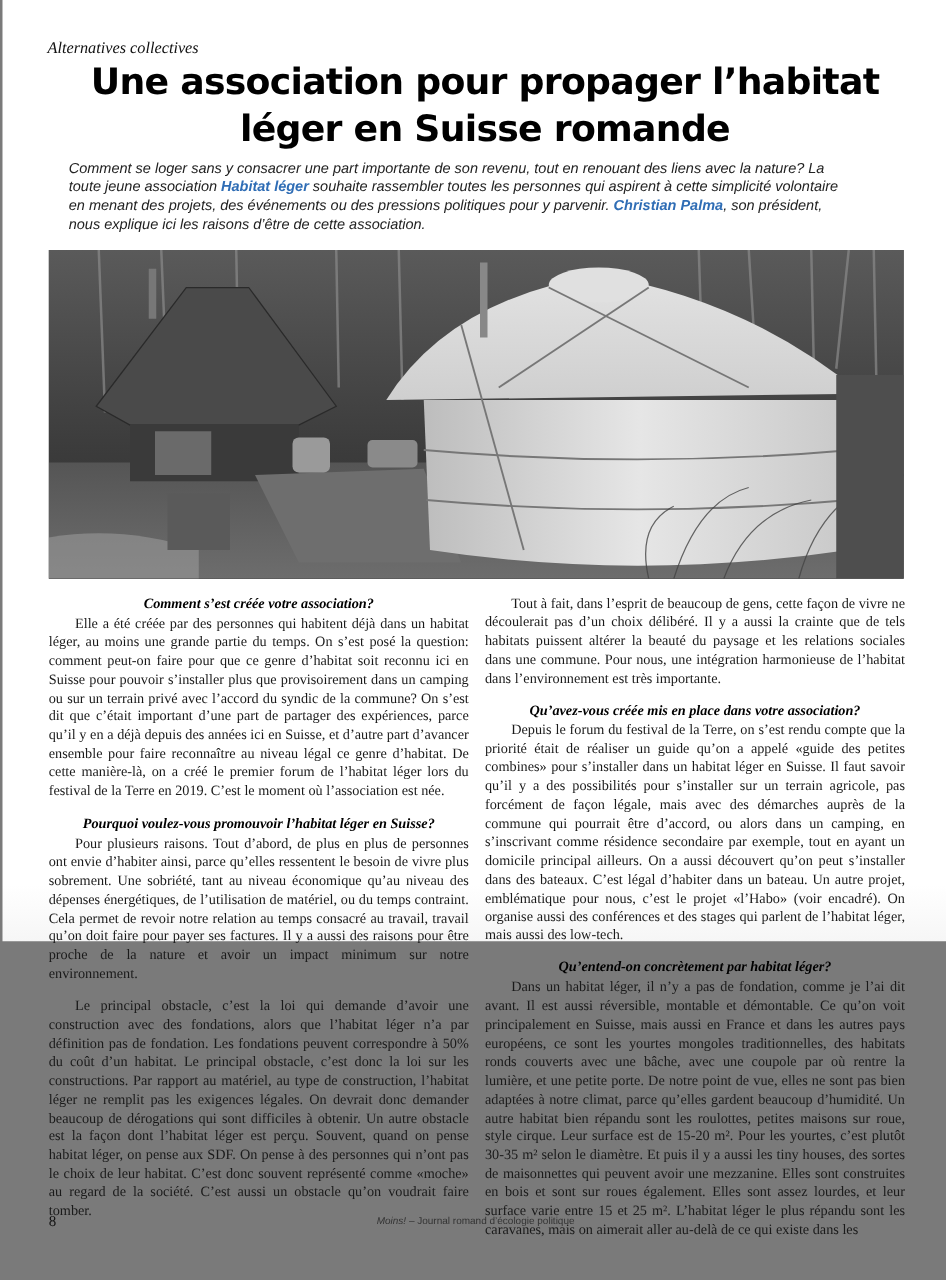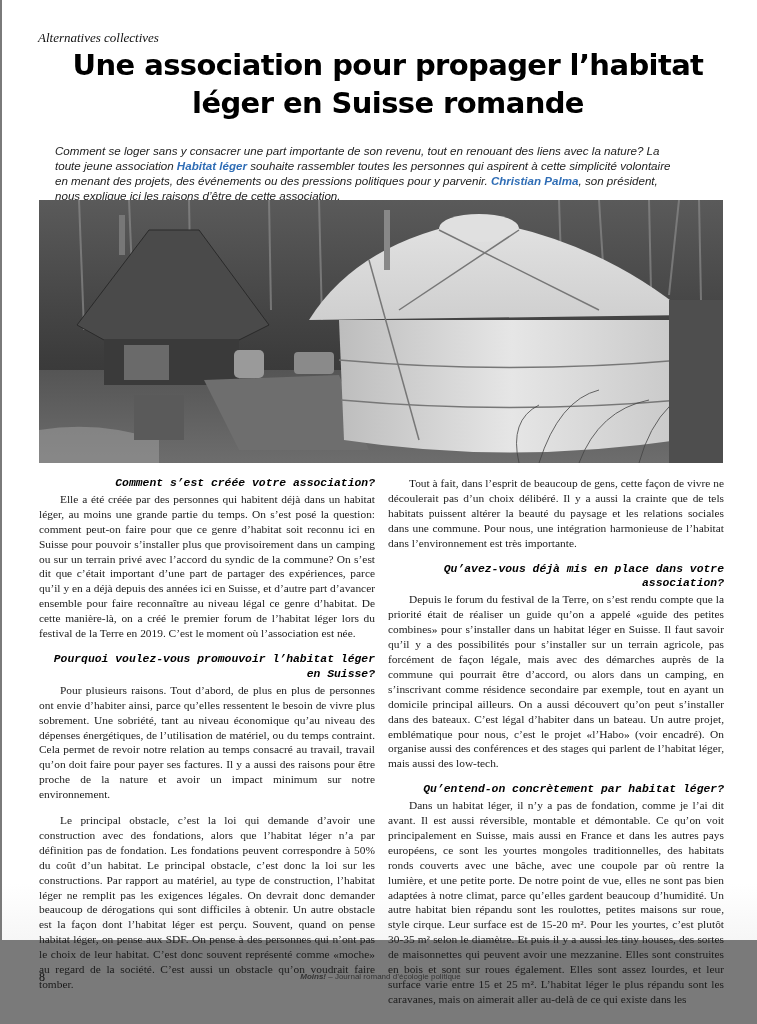--- a/index.html
+++ b/index.html
@@ -1,62 +1,62 @@
 <!DOCTYPE html>
 <html><head>
   <meta charset="utf-8">
   <style>
     * { box-sizing: border-box; margin: 0; padding: 0; }
     html, body { width: 757px; height: 1024px; overflow: hidden; background: #7a7a7a; }
     .page {
-      position: absolute; left: 2px; top: 0; width: 755px; height: 940px;
+      position: absolute; left: 2px; top: 0; width: 755px; height: 753px;
       background: linear-gradient(#ffffff 0%, #ffffff 94%, #f6f6f6 100%);
     }
     .kicker {
       position: absolute; left: 36px; top: 30px;
       font-family: "Liberation Serif", serif; font-style: italic;
       font-size: 13px; color: #111;
     }
     .title {
       position: absolute; left: 36px; top: 46px; width: 700px;
       font-family: "DejaVu Sans", sans-serif; font-weight: bold;
       font-size: 29px; line-height: 38px; color: #000; letter-spacing: -0.6px; text-align: center;
     }
     .standfirst {
       position: absolute; left: 53px; top: 127px; width: 620px;
       font-family: "Liberation Sans", sans-serif; font-style: italic;
-      font-size: 11.6px; line-height: 15px; color: #222; margin-top: 16px;
+      font-size: 11.6px; line-height: 15px; color: #222;
     }
     .standfirst .hl { color: #2f6db5; font-weight: bold; }
     .photo {
       position: absolute; left: 37px; top: 200px; width: 684px; height: 263px;
       overflow: hidden; background: #3a3a3a;
     }
     .col {
       position: absolute; top: 476px; width: 336px;
       font-family: "Liberation Serif", serif; font-size: 11.4px;
       line-height: 14.9px; color: #1a1a1a; text-align: justify;
     }
     .col.left { left: 37px; }
     .col.right { left: 386px; }
     .q {
       font-weight: bold; font-style: italic; color: #000;
-      text-align: right; margin-bottom: 1px; font-family: Liberation Mono, monospace;
+      text-align: center; margin-bottom: 1px;
     }
     .a { text-indent: 21px; margin-bottom: 11px; }
     .a .em { }
     .footer-num {
       position: absolute; left: 37px; top: 970px;
       font-family: "Liberation Serif", serif; font-size: 12px; color: #111;
     }
     .footer-journal {
       position: absolute; left: 0; width: 757px; top: 972px; text-align: center;
       font-family: "Liberation Sans", sans-serif; font-size: 8px; color: #333;
     }
-    .footer-journal .it { font-style: italic; font-weight: bold; }
+    .footer-journal .it { font-style: italic; }
   </style>
 </head>
 <body>
 
 <div class="page">
 
   <div class="kicker">Alternatives collectives</div>
   <h1 class="title">Une association pour propager l’habitat léger en Suisse romande</h1>
 
   <p class="standfirst"><span>Comment se loger sans y consacrer une part importante de son revenu, tout en renouant des liens avec la nature? La toute jeune association </span><span class="hl">Habitat léger</span><span> souhaite rassembler toutes les personnes qui aspirent à cette simplicité volontaire en menant des projets, des événements ou des pressions politiques pour y parvenir. </span><span class="hl">Christian Palma</span><span>, son président, nous explique ici les raisons d’être de cette association.</span></p>
@@ -137,21 +137,21 @@
   <div class="col left">
     <p class="q">Comment s’est créée votre association?</p>
     <p class="a">Elle a été créée par des personnes qui habitent déjà dans un habitat léger, au moins une grande partie du temps. On s’est posé la question: comment peut-on faire pour que ce genre d’habitat soit reconnu ici en Suisse pour pouvoir s’installer plus que provisoirement dans un camping ou sur un terrain privé avec l’accord du syndic de la commune? On s’est dit que c’était important d’une part de partager des expériences, parce qu’il y en a déjà depuis des années ici en Suisse, et d’autre part d’avancer ensemble pour faire reconnaître au niveau légal ce genre d’habitat. De cette manière-là, on a créé le premier forum de l’habitat léger lors du festival de la Terre en 2019. C’est le moment où l’association est née.</p>
     <p class="q">Pourquoi voulez-vous promouvoir l’habitat léger en Suisse?</p>
     <p class="a">Pour plusieurs raisons. Tout d’abord, de plus en plus de personnes ont envie d’habiter ainsi, parce qu’elles ressentent le besoin de vivre plus sobrement. Une sobriété, tant au niveau économique qu’au niveau des dépenses énergétiques, de l’utilisation de matériel, ou du temps contraint. Cela permet de revoir notre relation au temps consacré au travail, travail qu’on doit faire pour payer ses factures. Il y a aussi des raisons pour être proche de la nature et avoir un impact minimum sur notre environnement.</p>
     <p class="a">Le principal obstacle, c’est la loi qui demande d’avoir une construction avec des fondations, alors que l’habitat léger n’a par définition pas de fondation. Les fondations peuvent correspondre à 50% du coût d’un habitat. Le principal obstacle, c’est donc la loi sur les constructions. Par rapport au matériel, au type de construction, l’habitat léger ne remplit pas les exigences légales. On devrait donc demander beaucoup de dérogations qui sont difficiles à obtenir. Un autre obstacle est la façon dont l’habitat léger est perçu. Souvent, quand on pense habitat léger, on pense aux SDF. On pense à des personnes qui n’ont pas le choix de leur habitat. C’est donc souvent représenté comme «moche» au regard de la société. C’est aussi un obstacle qu’on voudrait faire tomber.</p>
   </div>
 
   <div class="col right">
     <p class="a">Tout à fait, dans l’esprit de beaucoup de gens, cette façon de vivre ne découlerait pas d’un choix délibéré. Il y a aussi la crainte que de tels habitats puissent altérer la beauté du paysage et les relations sociales dans une commune. Pour nous, une intégration harmonieuse de l’habitat dans l’environnement est très importante.</p>
-    <p class="q">Qu’avez-vous déjà mis en place dans votre association?</p>
+    <p class="q">Qu’avez-vous créée mis en place dans votre association?</p>
     <p class="a">Depuis le forum du festival de la Terre, on s’est rendu compte que la priorité était de réaliser un guide qu’on a appelé «guide des petites combines» pour s’installer dans un habitat léger en Suisse. Il faut savoir qu’il y a des possibilités pour s’installer sur un terrain agricole, pas forcément de façon légale, mais avec des démarches auprès de la commune qui pourrait être d’accord, ou alors dans un camping, en s’inscrivant comme résidence secondaire par exemple, tout en ayant un domicile principal ailleurs. On a aussi découvert qu’on peut s’installer dans des bateaux. C’est légal d’habiter dans un bateau. Un autre projet, emblématique pour nous, c’est le projet «l’Habo» (voir encadré). On organise aussi des conférences et des stages qui parlent de l’habitat léger, mais aussi des low-tech.</p>
     <p class="q">Qu’entend-on concrètement par habitat léger?</p>
     <p class="a"><span>Dans un habitat léger, il n’y a pas de fondation, comme je l’ai dit avant. Il est aussi réversible, montable et démontable. Ce qu’on voit principalement en Suisse, mais aussi en France et dans les autres pays européens, ce sont les yourtes mongoles traditionnelles, des habitats ronds couverts avec une bâche, avec une coupole par où rentre la lumière, et une petite porte. De notre point de vue, elles ne sont pas bien adaptées à notre climat, parce qu’elles gardent beaucoup d’humidité. Un autre habitat bien répandu sont les roulottes, petites maisons sur roue, style cirque. Leur surface est de 15-20 m². Pour les yourtes, c’est plutôt 30-35 m² selon le diamètre. Et puis il y a aussi les </span><span class="em">tiny houses</span><span>, des sortes de maisonnettes qui peuvent avoir une mezzanine. Elles sont construites en bois et sont sur roues également. Elles sont assez lourdes, et leur surface varie entre 15 et 25 m². L’habitat léger le plus répandu sont les caravanes, mais on aimerait aller au-delà de ce qui existe dans les</span></p>
   </div>
 
   <div class="footer-num">8</div>
   <div class="footer-journal"><span class="it">Moins!</span><span> – Journal romand d’écologie politique</span></div>
 
 </div>
 

